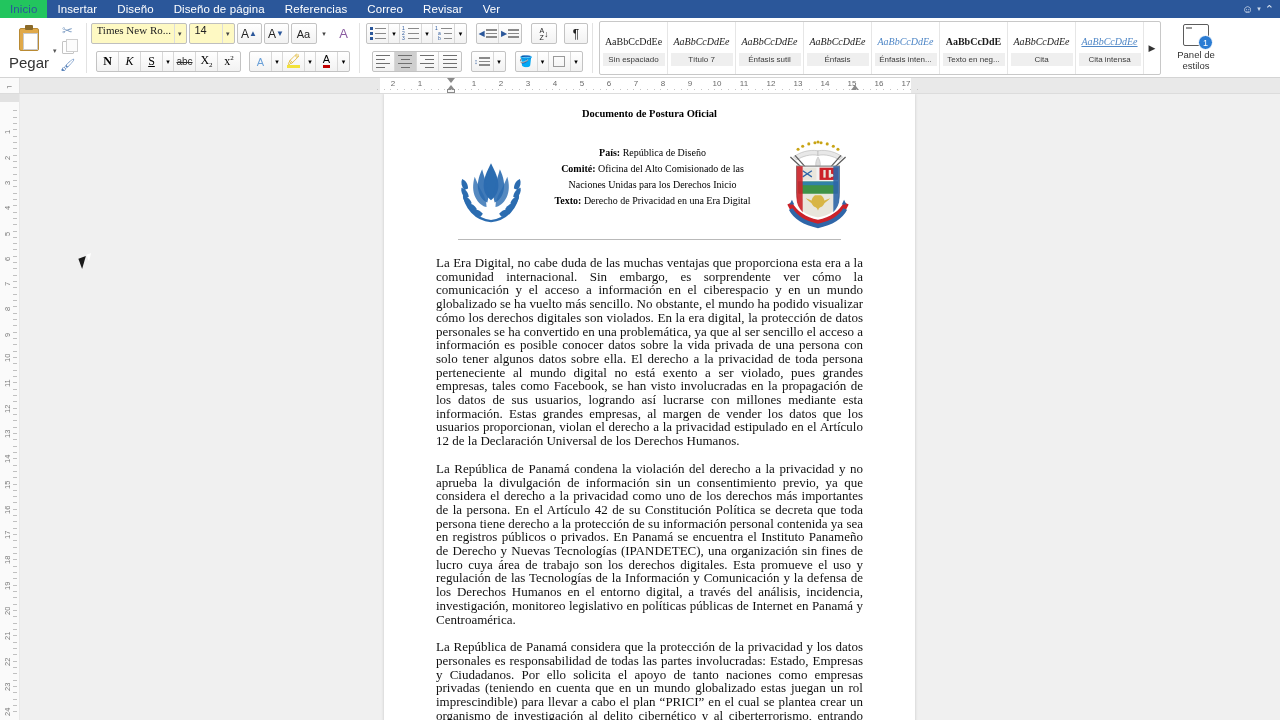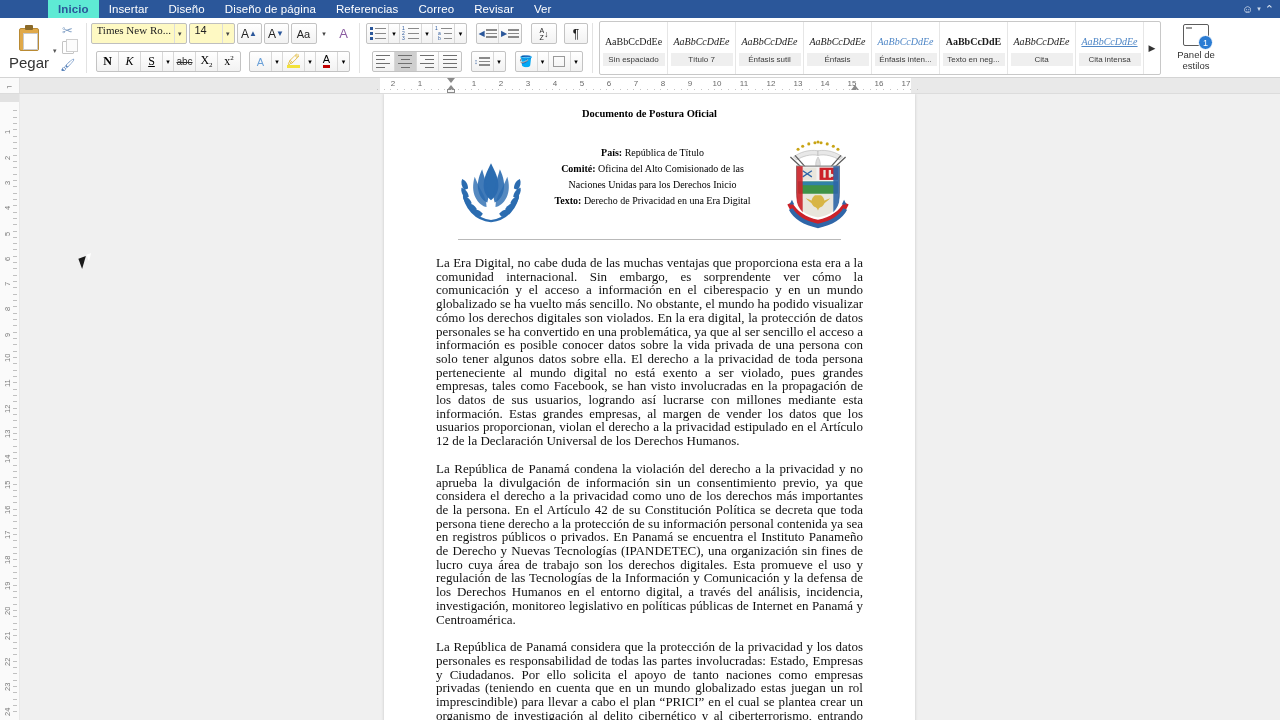--- a/index.html
+++ b/index.html
@@ -22,24 +22,23 @@
   .tab {
     color: #ffffff;
     font-size: 11.5px;
     padding: 0 10px;
     display: flex;
     align-items: center;
     white-space: nowrap;
     letter-spacing: .1px;
   }
   .tab.active {
-    background: #5eead4;
+    background: #22c55e;
     color: #2B579A;
-    font-weight: bold;
-    margin-left: 48px;
+    font-weight: normal;
   }
   #tabbar-right {
     margin-left: auto;
     display: flex;
     align-items: center;
     padding-right: 6px;
     gap: 4px;
   }
   .tb-ico { color: #dfe7f3; font-size: 11px; line-height: 1; display:flex; align-items:center;}
   .caret-sm { font-size: 7px; color:#cfdaeb; }
@@ -871,21 +870,21 @@
             <path d="M10 88 c6 14 20 24 40 28 c20 -4 34 -14 40 -28 l-6 -3 c-6 11 -18 20 -34 23 c-16 -3 -28 -12 -34 -23 z" fill="#CC2229"></path>
             <path d="M12 95 c6 12 19 20 38 24 c19 -4 32 -12 38 -24 l-5 -2 c-6 10 -17 17 -33 20 c-16 -3 -27 -10 -33 -20 z" fill="#2F66A8"></path>
             <g fill="#2F66A8">
                 <path d="M16 82 l3 6 l-6 0 z"></path>
                 <path d="M84 82 l3 6 l-6 0 z"></path>
               </g>
           </svg>
 
           <div id="header-lines">
             <div>
-              <b>País:</b><span> República de Título</span>
+              <b>País:</b><span> República de Diseño</span>
             </div>
             <div>
               <b>Comité:</b><span> Oficina del Alto Comisionado de las</span>
             </div>
             <div>Naciones Unidas para los Derechos Inicio</div>
             <div>
               <b>Texto:</b><span> Derecho de Privacidad en una Era Digital</span>
             </div>
           </div>
         </div>

